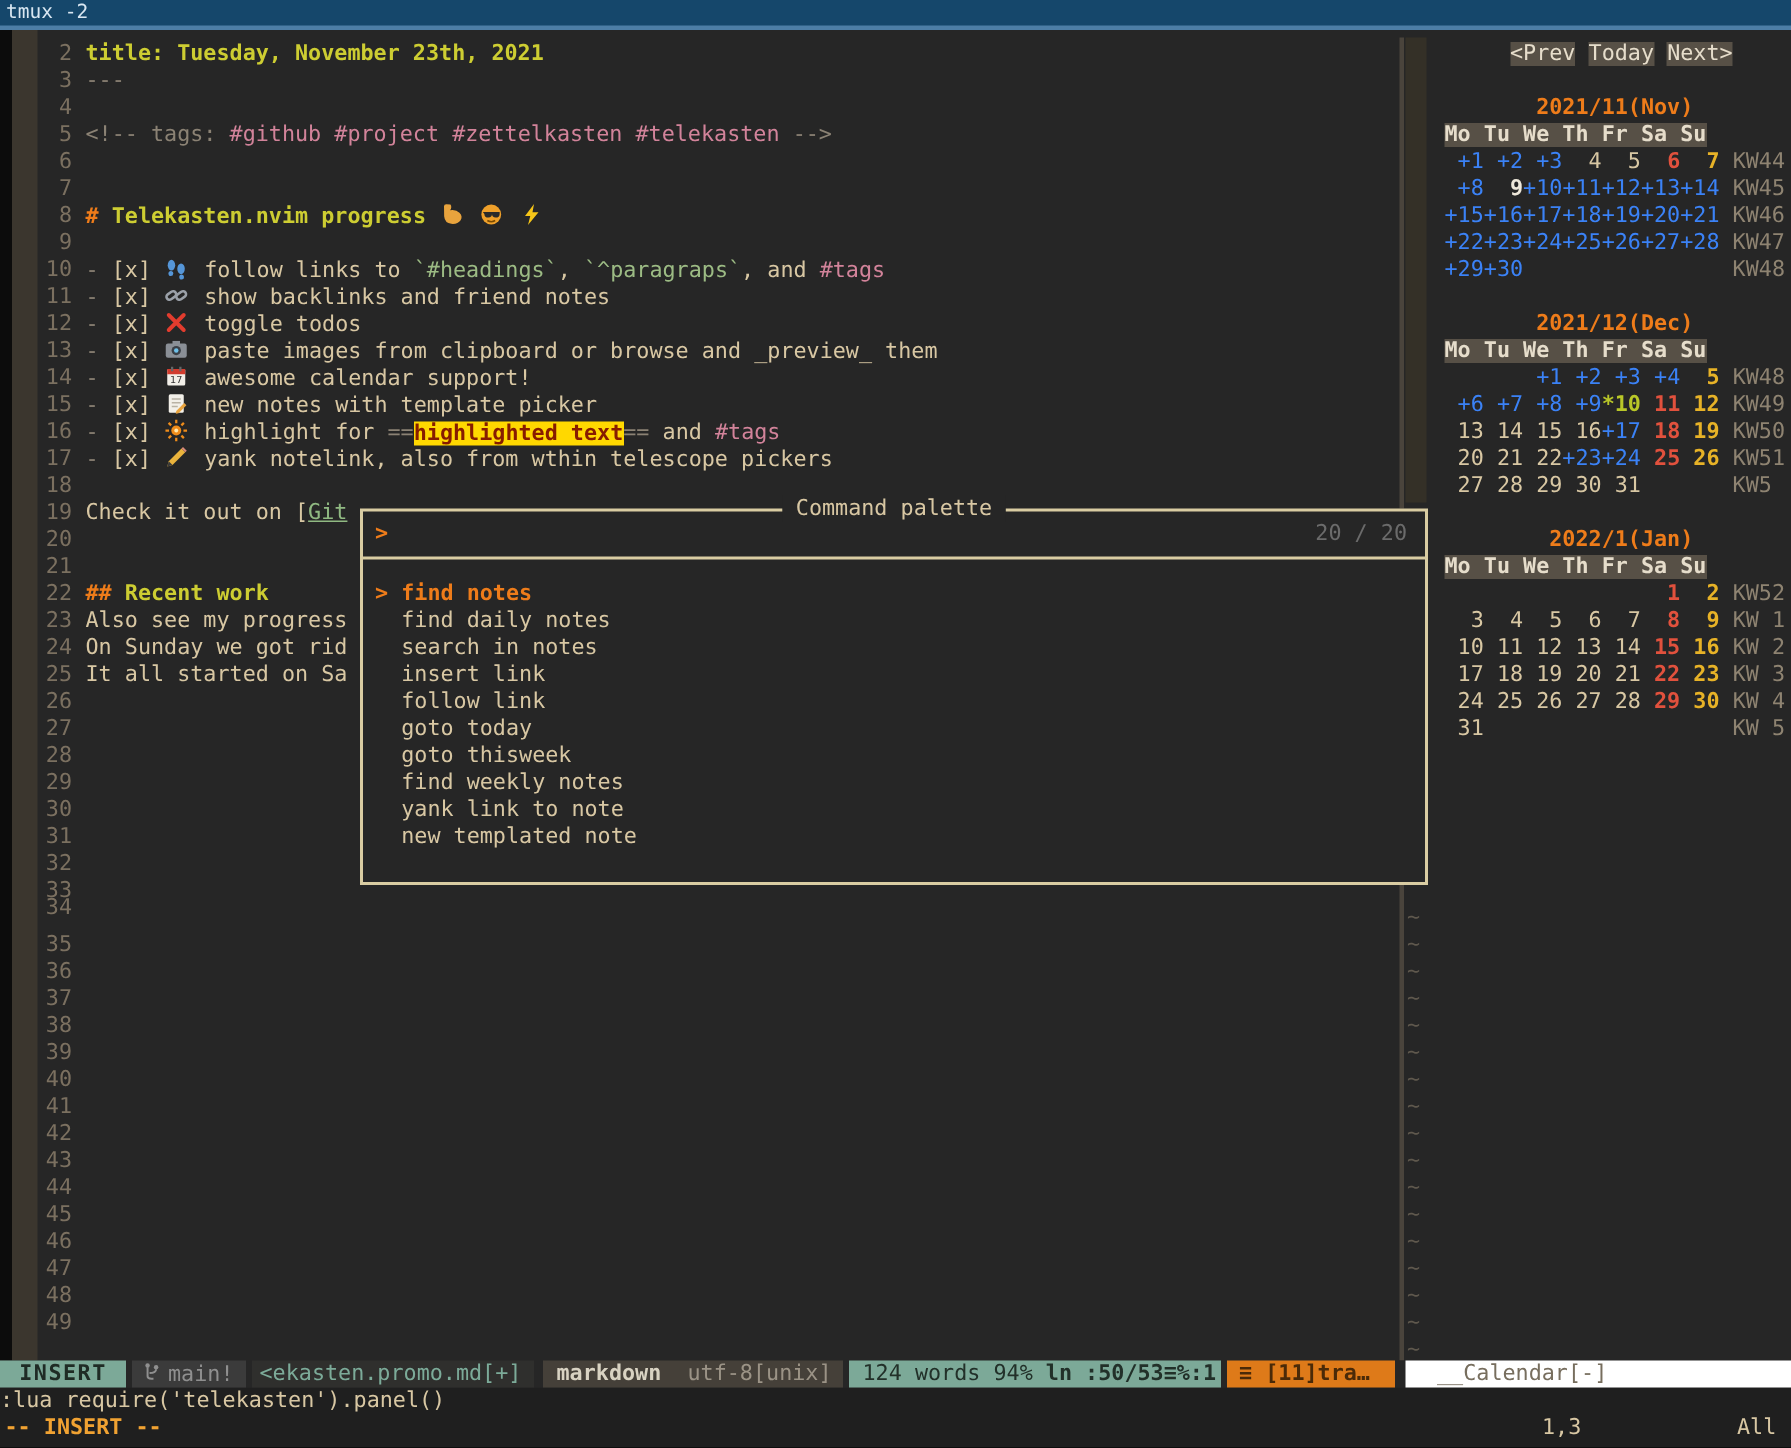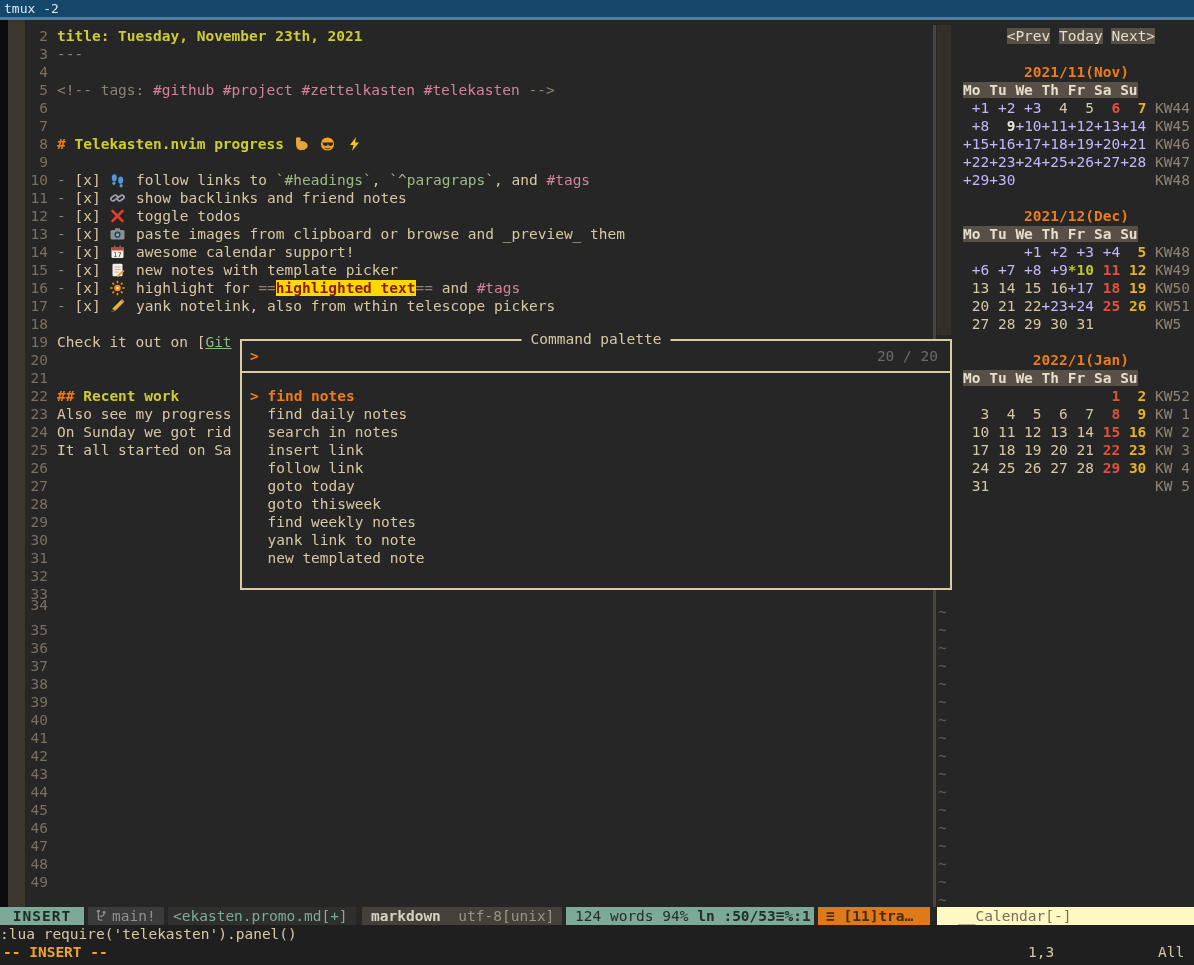--- a/index.html
+++ b/index.html
@@ -31,21 +31,21 @@
 
   
   .c-cream{color:#d8c7a3;}
   .c-gray{color:#8b8274;}
   .c-yellow{color:#cdcd32;font-weight:bold;}
   .c-orange{color:#ee7c1a;font-weight:bold;}
   .c-pink{color:#d2839a;}
   .c-green{color:#9cbb84;}
   .c-link{color:#90b982;text-decoration:underline;}
   .c-hl{background:#ffd800;color:#871c00;font-weight:bold;}
-  .c-teal{color:#c4b5fd;}
+  .c-teal{color:#3b82f6;}
   .c-red{color:#e1513d;font-weight:bold;}
   .c-gold{color:#e7b227;font-weight:bold;}
   .c-lime{color:#b9c728;font-weight:bold;}
   .c-whiteb{color:#eee8da;font-weight:bold;}
   .c-kw{color:#8e8371;text-align:right;}
   .c-sp{color:#262626;}
   .c-btn{background:#575046;color:#e6ddcb;}
   .c-hdr{background:#575046;color:#e6ddcb;font-weight:bold;}
   .c-title{color:#ee7c1a;font-weight:bold;}
 
@@ -70,21 +70,21 @@
   .seg{position:absolute;top:0;height:18px;white-space:pre;overflow:hidden;}
   .seg-mode{left:0;width:84px;background:#7ca998;color:#1f2b25;font-weight:bold;text-align:center;letter-spacing:1px;}
   .seg-branch{left:88px;width:76px;background:#3b3b3b;color:#8f8f8f;padding-left:6px;box-sizing:border-box;}
   .seg-file{left:168px;width:188px;background:#2f2f2d;color:#7cab99;padding-left:5px;box-sizing:border-box;}
   .seg-ft{left:362px;width:200px;background:#454039;padding-left:9px;box-sizing:border-box;}
   .seg-ft .ft{color:#d8d2c2;font-weight:bold;}
   .seg-ft .enc{color:#9b9386;}
   .seg-words{left:566px;width:248px;background:#7ca998;color:#223029;padding-left:9px;box-sizing:border-box;}
   .seg-words .b{font-weight:bold;}
   .seg-tab{left:818px;width:112px;background:#de7a19;color:#4a2a08;font-weight:bold;padding-left:8px;box-sizing:border-box;}
-  .seg-cal{left:937px;width:257px;background:#fef9c3;color:#776e5e;padding-left:21px;box-sizing:border-box;}
+  .seg-cal{left:937px;width:257px;background:#ffffff;color:#776e5e;padding-left:21px;box-sizing:border-box;}
 
   
   .bottom{position:absolute;left:0;top:925px;width:1194px;height:40px;background:#1f1f1f;}
   .cmdline{position:absolute;left:0;top:925px;height:18px;color:#d8c7a3;white-space:pre;}
   .moderow{position:absolute;left:0;top:943px;width:1194px;height:18px;}
   .mode-ind{position:absolute;left:3px;color:#f0a232;font-weight:bold;white-space:pre;}
   .ruler-pos{position:absolute;left:1028px;color:#d8c7a3;}
   .ruler-scroll{position:absolute;left:1158px;color:#d8c7a3;}
 </style>
 </head>

